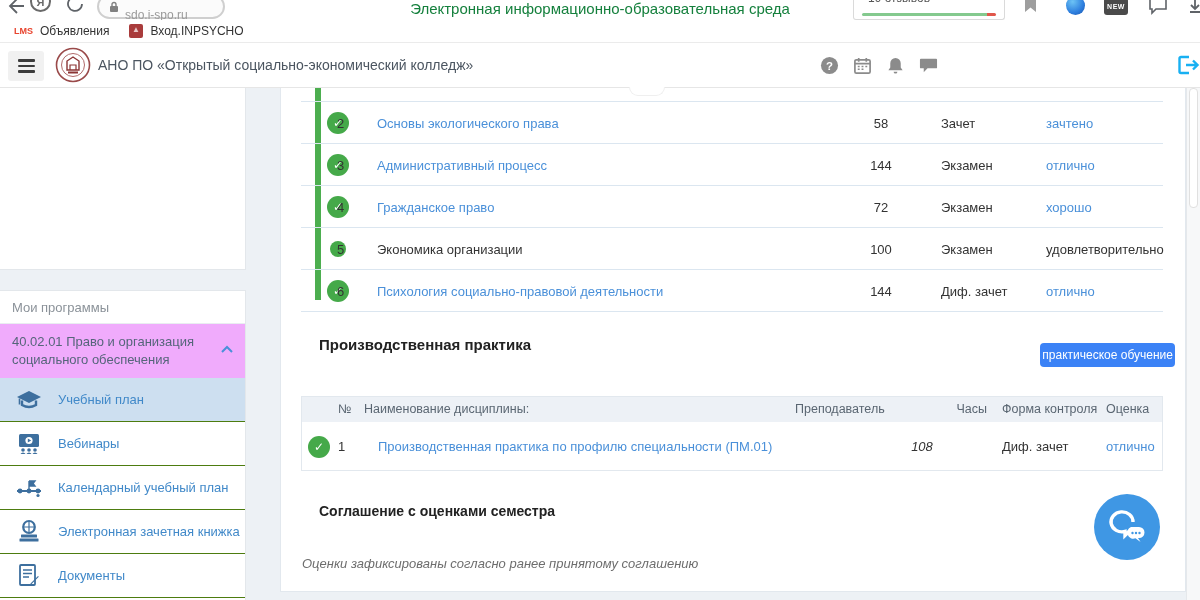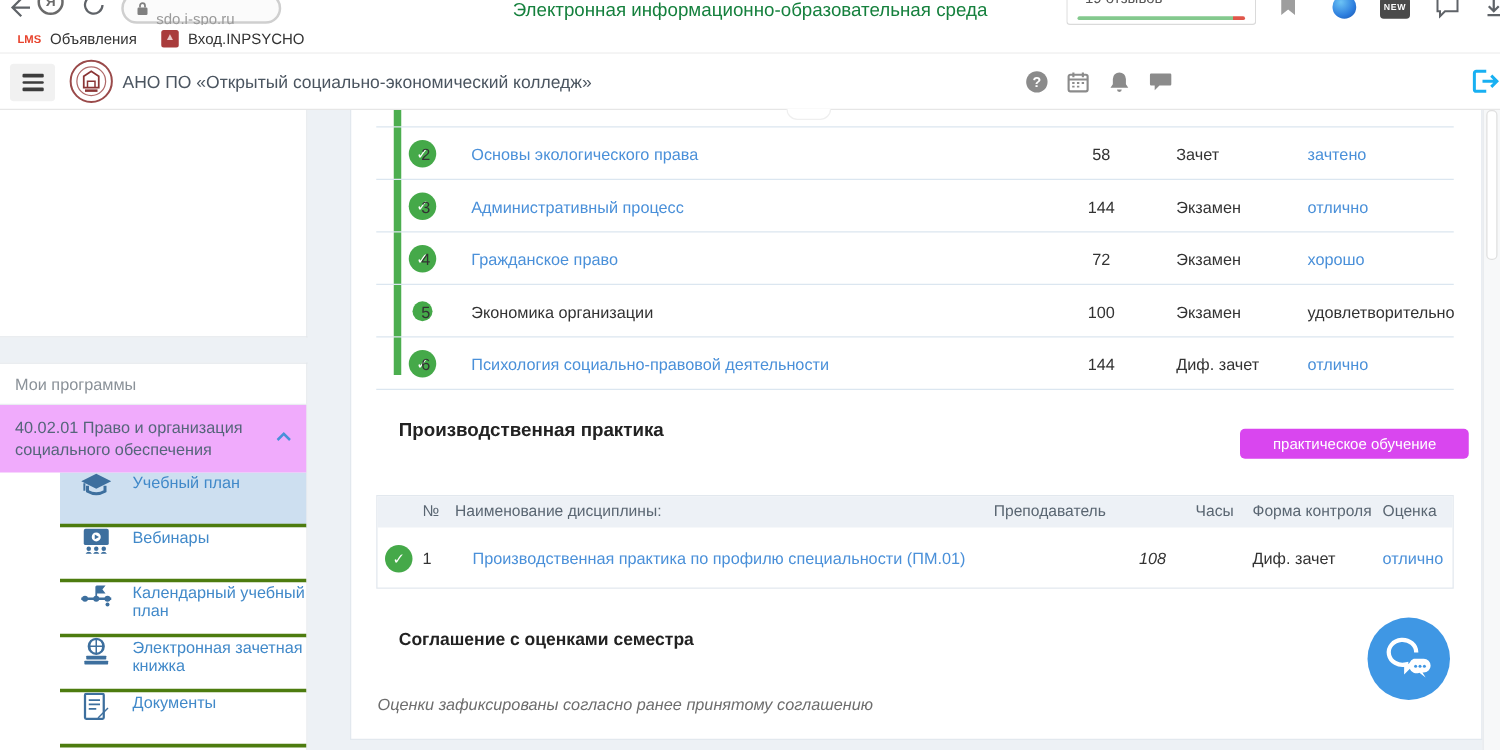--- a/index.html
+++ b/index.html
@@ -39,21 +39,21 @@
 
   
   .page { position:absolute; top:88px; left:0; width:1200px; height:512px; background:#edf1f5; }
 
   
   .sb-empty { position:absolute; left:0; top:0; width:246px; height:182px; background:#fff; border-right:1px solid #e3e7eb; border-bottom:1px solid #e3e7eb; }
   .sb-menu { position:absolute; left:0; top:202px; width:246px; height:310px; background:#fff; border-right:1px solid #e3e7eb; border-top:1px solid #e3e7eb; }
   .sb-sect { height:33px; line-height:33px; padding-left:12px; font-size:13px; color:#8b9299; border-bottom:1px solid #e9edf1; }
   .sb-prog { height:54px; background:#f0abfc; padding:9px 30px 0 12px; font-size:13px; line-height:1.4; color:#55657a; position:relative; cursor:pointer; }
   .sb-chevron { position:absolute; right:12px; top:21px; }
-  .sb-item { height:44px; display:flex; border-bottom:3px solid #4d7c0f; cursor:pointer; background:#fff;margin-left:48px; }
+  .sb-item { height:44px; display:flex; align-items:center; border-bottom:1px solid #4d7c0f; cursor:pointer; background:#fff; }
   .sb-item.active { background:#cddff0; }
   .sb-ic { width:26px; margin-left:16px; flex:0 0 26px; display:flex; justify-content:center; }
   .sb-label { margin-left:16px; font-size:13px; color:#4189c9; }
 
   
   .card { position:absolute; left:280px; top:0; width:906px; height:504px; background:#fff; border:1px solid #e2e8ee; border-top:none; }
   .notch { position:absolute; left:348px; top:-1px; width:36px; height:9px; background:#fff; border:1px solid #efefef; border-top:none; border-radius:0 0 9px 9px; }
   .tline { position:absolute; left:34px; top:0; width:6px; height:212px; background:#4cae4f; }
   .drow { position:absolute; left:20px; width:862px; height:42px; border-bottom:1px solid #dbe6f0; }
   .drow-top { position:absolute; left:20px; top:0; width:862px; height:14px; border-bottom:1px solid #dbe6f0; }
@@ -62,21 +62,21 @@
   .cell { position:absolute; top:14px; font-size:13px; color:#333; white-space:nowrap; }
   .c-num { left:36px; }
   .c-name { left:76px; color:#4a90d9; text-decoration:none; cursor:pointer; }
   .c-name.plain { color:#333; cursor:default; }
   .c-hours { left:550px; width:60px; text-align:center; }
   .c-ctrl { left:640px; }
   .c-grade { left:745px; color:#4a90d9; text-decoration:none; cursor:pointer; }
   .c-grade.plain { color:#333; cursor:default; }
 
   .sect-h1 { position:absolute; left:38px; top:248px; font-size:15px; font-weight:bold; color:#222; }
-  .badge { position:absolute; right:10px; top:255px; height:24px; line-height:24px; padding:0 26px; background:#d946ef; border-radius:4px; color:#fff; font-size:12px; }
+  .badge { position:absolute; right:10px; top:255px; height:24px; line-height:24px; padding:0 2px; background:#3b82f6; border-radius:4px; color:#fff; font-size:12px; }
 
   .ptable { position:absolute; left:20px; top:308px; width:862px; height:75px; border:1px solid #e2e8ee; }
   .pthead { position:absolute; left:0; top:0; width:860px; height:25px; background:#edf1f6; }
   .pth { position:absolute; top:5px; font-size:12.5px; color:#5a6672; white-space:nowrap; }
   .ptrow { position:absolute; left:0; top:25px; width:860px; height:49px; }
   .ptrow .cell { top:17px; }
   .ptrow .mark { left:6px; top:14px; box-shadow:none; }
   .h-num { left:36px; } .h-name { left:62px; } .h-teacher { left:493px; }
   .h-hours { left:625px; width:60px; text-align:right; } .h-ctrl { left:700px; } .h-grade { left:804px; }
   .p-hours { left:590px; width:60px; text-align:center;font-style:italic; } .p-ctrl { left:700px; } .p-grade { left:804px; color:#4a90d9; cursor:pointer; }

